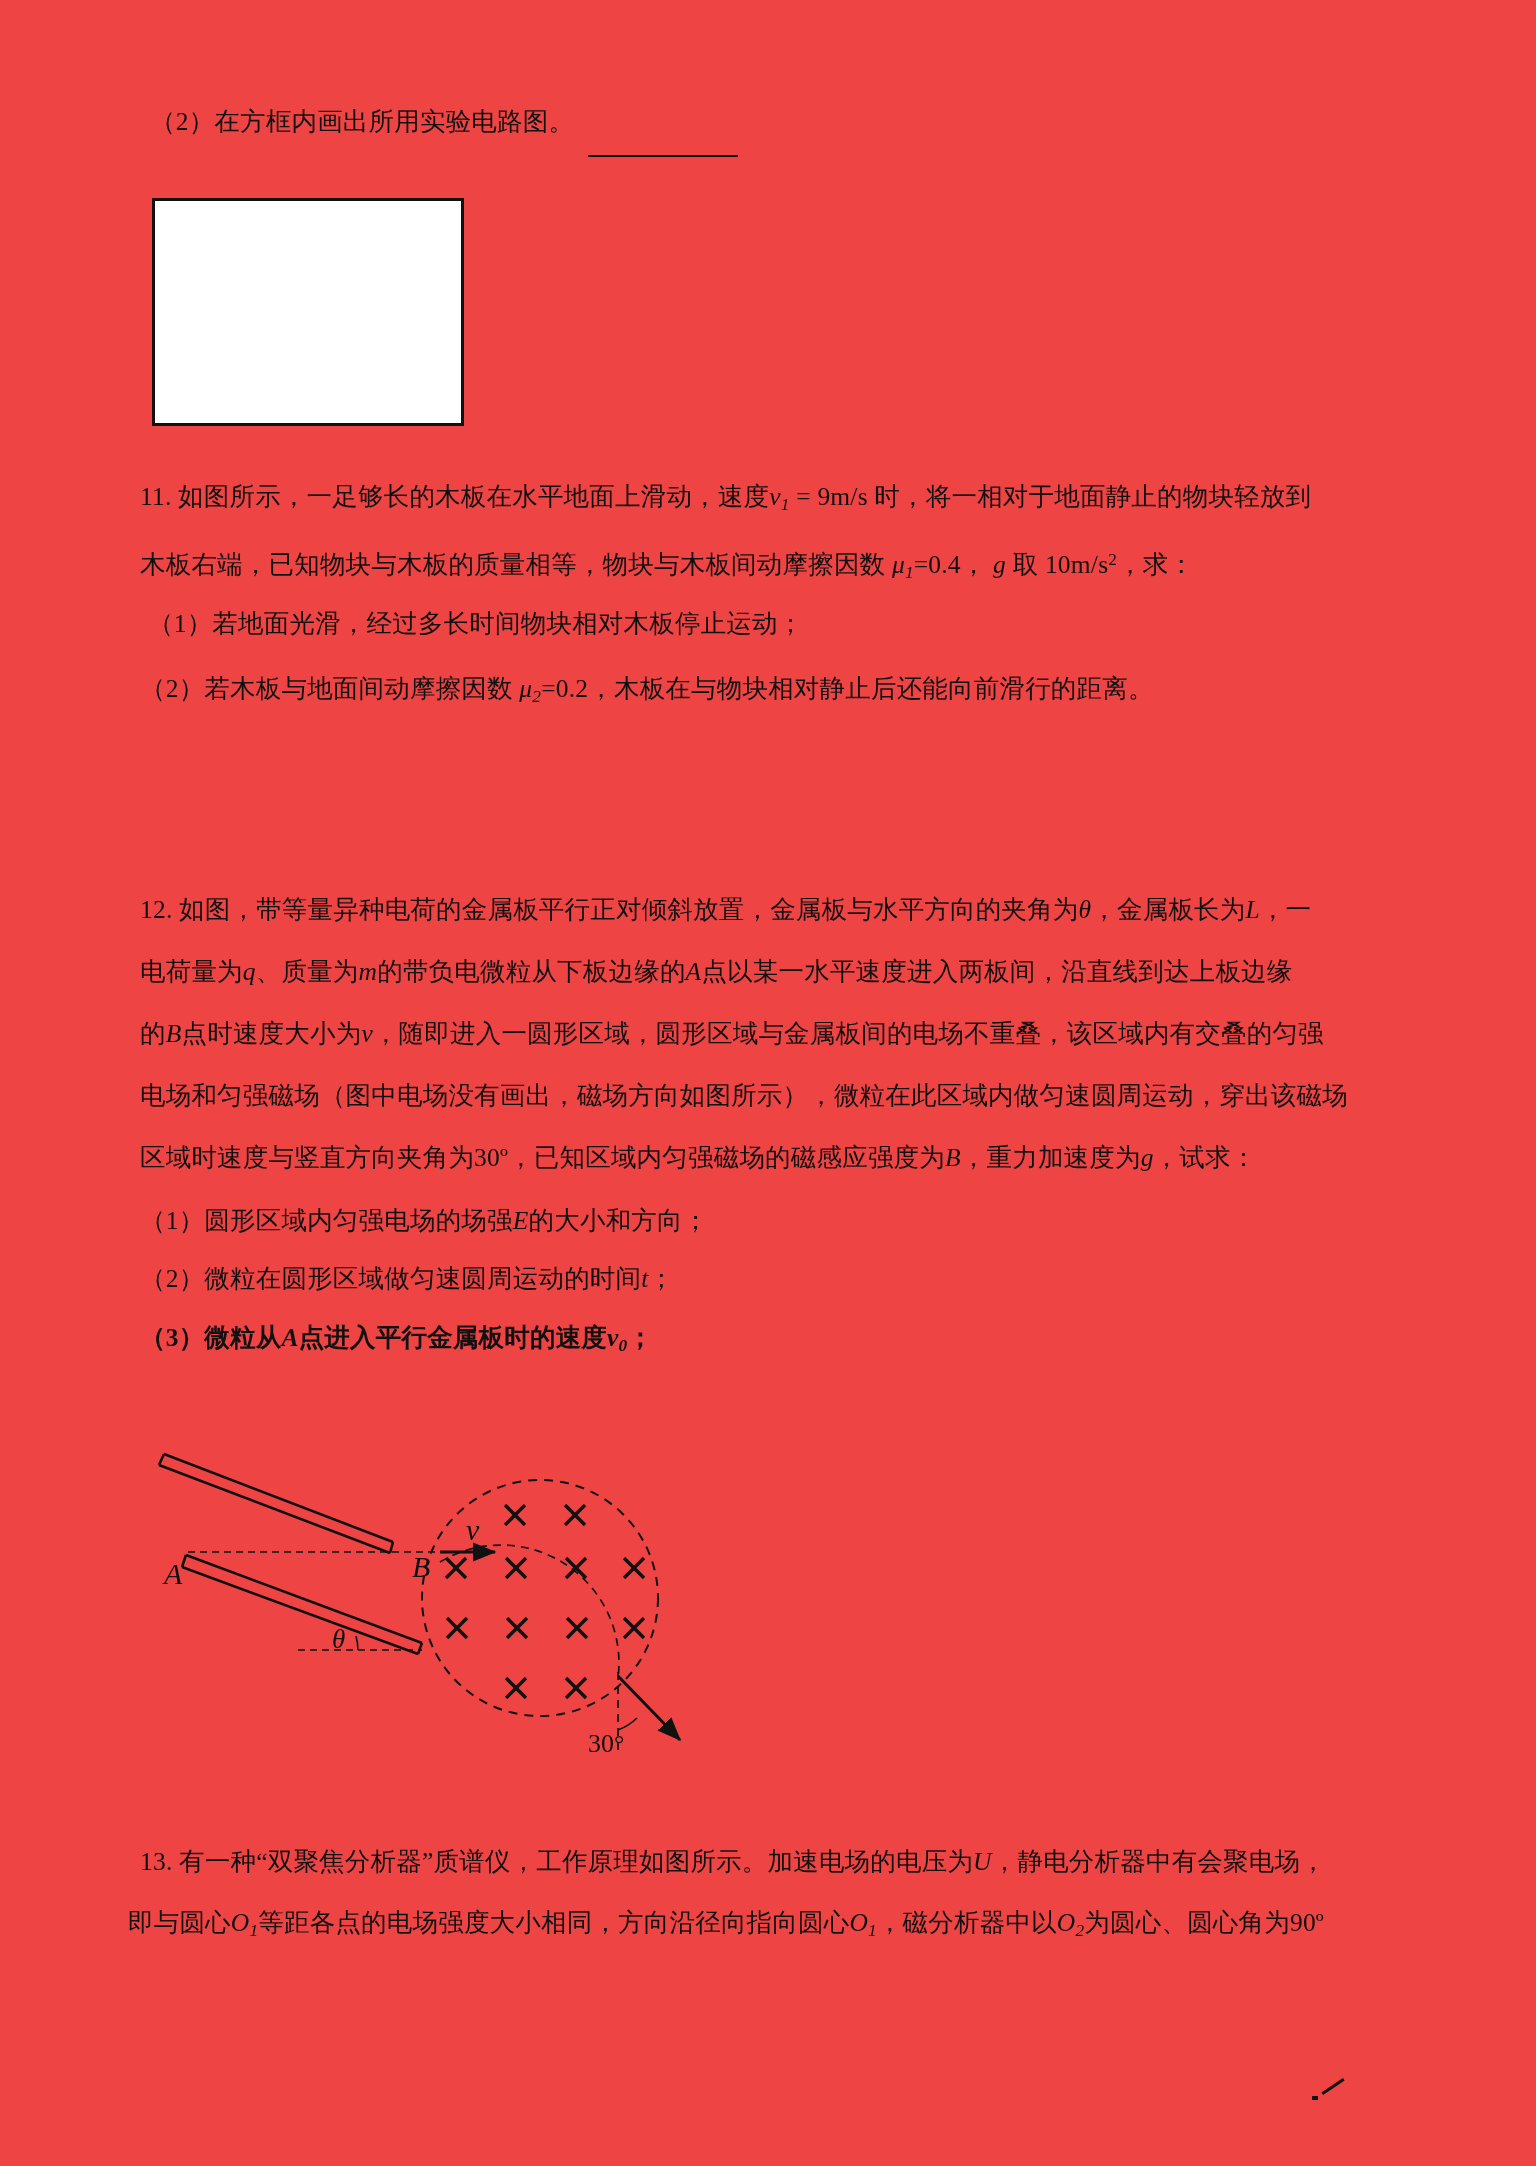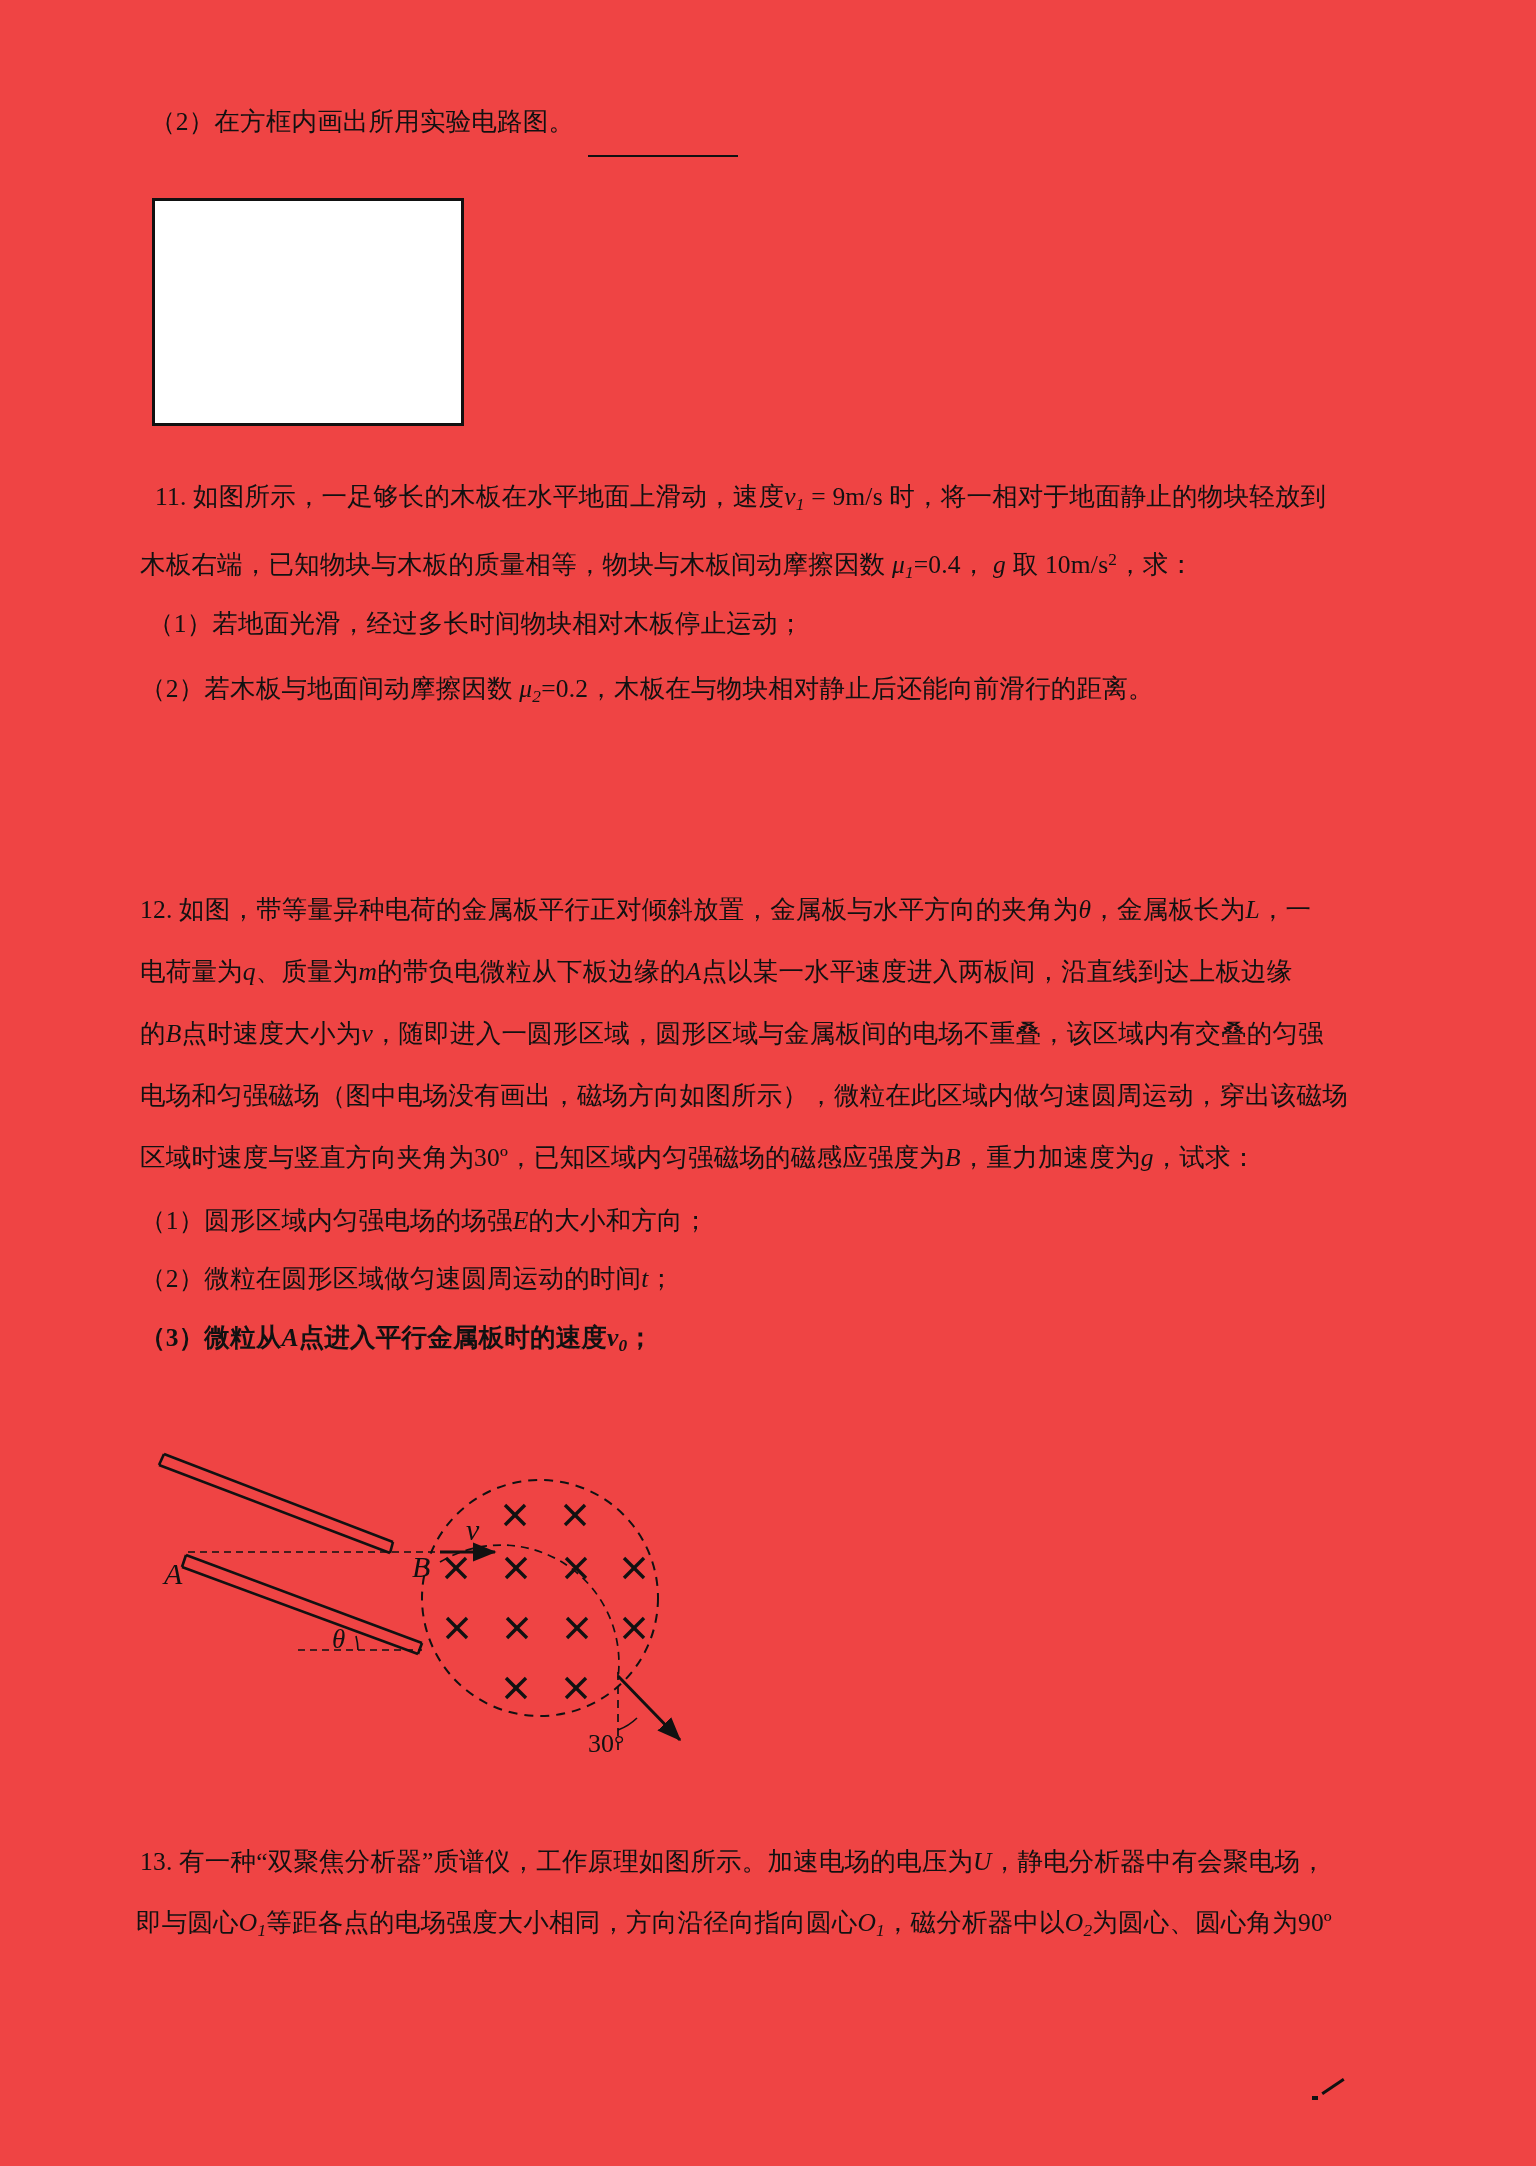--- a/index.html
+++ b/index.html
@@ -193,21 +193,21 @@
 
 <div class="page">
 
   <div class="line cjk" style="left:150px; top:105px;">
     <span>（2）在方框内画出所用实验电路图。</span>
   </div>
   <div class="blank-ul" style="left:588px; top:155px; width:150px;"></div>
 
   <div class="answer-box" style="left:152px; top:198px; width:312px; height:228px;"></div>
 
-  <div class="line cjk" style="left:140px; top:480px;margin-left:15px;">
+  <div class="line cjk" style="left:140px; top:480px;">
     <span>11.</span>
     <span>如图所示，一足够长的木板在水平地面上滑动，速度</span><i>v</i><span class="sub">1</span>
     <span class="num">=</span>
     <span class="num">9m/s</span>
     <span>时，将一相对于地面静止的物块轻放到</span>
   </div>
 
   <div class="line cjk" style="left:140px; top:543px;">
     <span>木板右端，已知物块与木板的质量相等，物块与木板间动摩擦因数</span>
     <i>μ</i><span class="sub">1</span><span>=0.4，</span>
@@ -357,20 +357,20 @@
       <text x="182" y="208" font-family="Liberation Serif, serif" font-size="27" font-style="italic" fill="#111">θ</text>
       <text x="438" y="312" font-family="Liberation Serif, serif" font-size="26" fill="#111">30°</text>
     </svg>
   </div>
 
   <div class="line cjk" style="left:140px; top:1845px;">
     <span>13.</span>
     <span>有一种“双聚焦分析器”质谱仪，工作原理如图所示。加速电场的电压为</span><i>U</i><span>，静电分析器中有会聚电场，</span>
   </div>
 
-  <div class="line cjk" style="left:136px; top:1906px;">
+  <div class="line cjk" style="left:128px; top:1906px;">
     <span>即与圆心</span><i>O</i><span class="sub">1</span><span>等距各点的电场强度大小相同，方向沿径向指向圆心</span><i>O</i><span class="sub">1</span><span>，磁分析器中以</span><i>O</i><span class="sub">2</span><span>为圆心、圆心角为90º</span>
   </div>
 
   <div class="stray"></div>
   <div class="stray2"></div>
 
 </div>
 
 </body></html>

